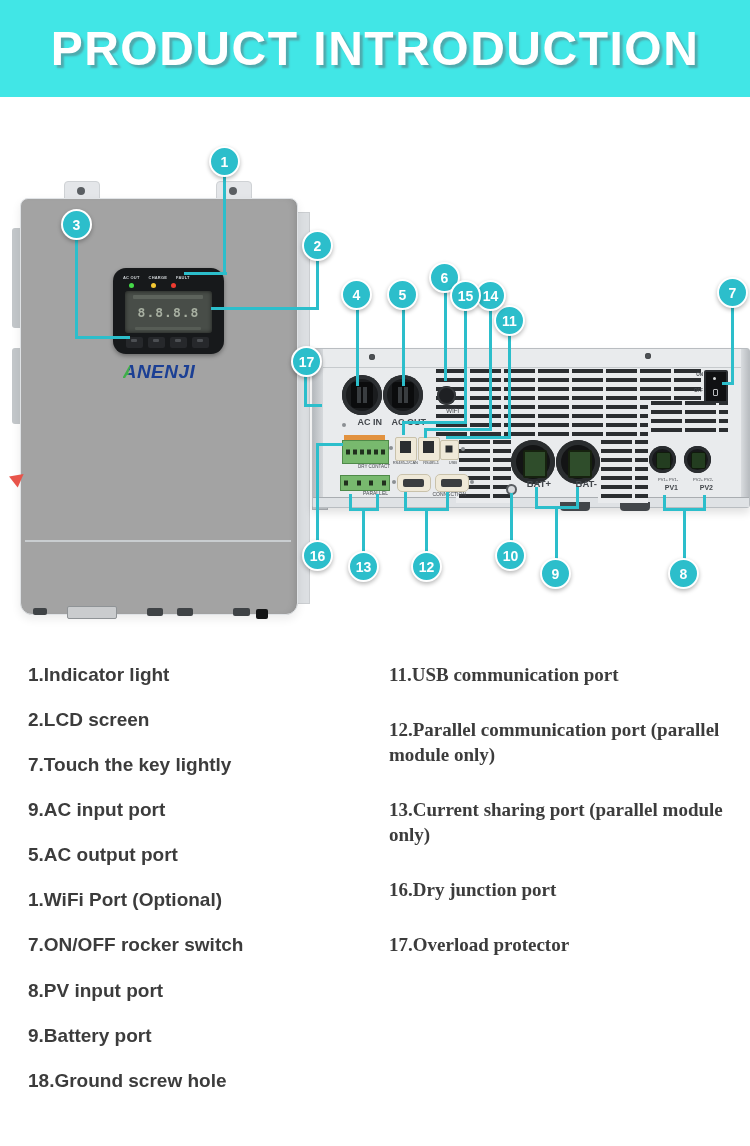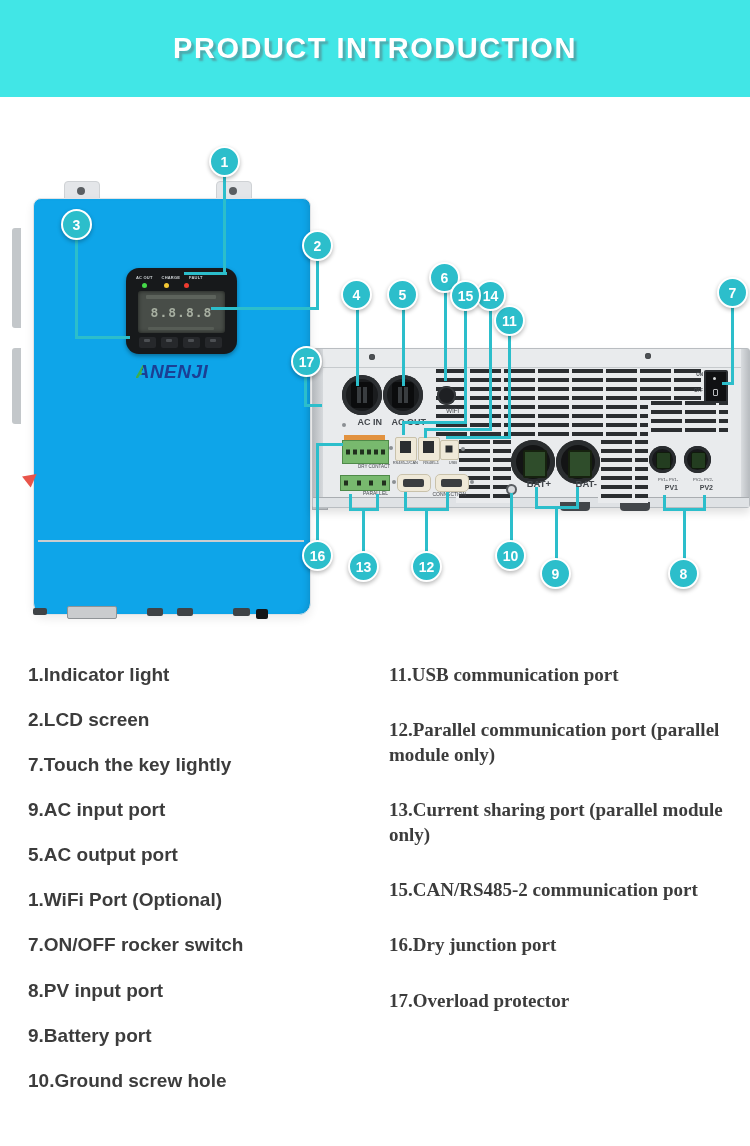--- a/index.html
+++ b/index.html
@@ -2,36 +2,36 @@
 <html><head>
 <meta charset="utf-8">
 <style>
   html,body{margin:0;padding:0;background:#fff;}
   #stage{position:relative;width:750px;height:1146px;background:#fff;overflow:hidden;
          font-family:"Liberation Sans",sans-serif;}
 
   
   .header{position:absolute;left:0;top:0;width:750px;height:97px;background:#41e6e6;
           display:flex;align-items:center;justify-content:center;}
-  .header h1{margin:0;color:#fff;font-size:29px;font-weight:800;letter-spacing:1.5px;
+  .header h1{margin:0;color:#fff;font-size:48px;font-weight:800;letter-spacing:1.5px;
              text-shadow:3px 3px 2px rgba(90,120,125,.55);}
 
   
   .lbl{position:absolute;color:#43474c;text-align:right;line-height:1.1;}
   .ln{position:absolute;background:#2cbecb;z-index:30;}
   .co{position:absolute;width:27px;height:27px;border-radius:50%;background:#2cbecb;
       border:2px solid #fff;box-shadow:0 2px 4px rgba(0,0,0,.28);color:#fff;font-weight:800;
       font-size:14px;display:flex;align-items:center;justify-content:center;z-index:40;}
 
   
   .tab{position:absolute;width:34px;height:22px;background:#e4e6e9;border:1px solid #cfd2d5;border-radius:4px 4px 0 0;}
   .tab .hole{position:absolute;left:12px;top:5px;width:8px;height:8px;border-radius:50%;background:#5a5e62;}
   .plate-r{position:absolute;left:296px;top:212px;width:12px;height:390px;background:#dcdfe2;border:1px solid #cbced1;}
   .fin{position:absolute;width:9px;background:#c3c7ca;border-radius:3px 0 0 3px;}
-  .front-body{position:absolute;left:33px;top:198px;width:276px;height:415px;background:#0ea5e9;
+  .front-body{position:absolute;left:20px;top:198px;width:276px;height:415px;background:#a3a3a3;
               border:1px solid #e0e3e6;border-radius:8px 8px 12px 12px;
               box-shadow:inset -6px 0 8px -6px rgba(0,0,0,.18),0 4px 10px rgba(0,0,0,.08);}
   .seam{position:absolute;left:4px;top:341px;width:266px;height:2px;background:#c9cdd0;}
   .red-arrow{position:absolute;left:-9px;top:272px;width:0;height:0;border-top:7px solid transparent;
              border-bottom:7px solid transparent;border-left:13px solid #e8544a;transform:rotate(-38deg);}
   .ctrl{position:absolute;left:92px;top:69px;width:111px;height:86px;background:#17191b;border-radius:13px;
         box-shadow:0 2px 4px rgba(0,0,0,.35);}
   .ledrow{position:absolute;left:10px;top:7px;width:92px;display:flex;gap:9px;}
   .ledrow span{font-size:4px;color:#cfd3d6;font-weight:700;letter-spacing:.2px;}
   .dot{position:absolute;top:15px;width:5px;height:5px;border-radius:50%;}
@@ -262,27 +262,26 @@
   <div class="legend left">
     <div class="item">1.Indicator light</div>
     <div class="item">2.LCD screen</div>
     <div class="item">7.Touch the key lightly</div>
     <div class="item">9.AC input port</div>
     <div class="item">5.AC output port</div>
     <div class="item">1.WiFi Port (Optional)</div>
     <div class="item">7.ON/OFF rocker switch</div>
     <div class="item">8.PV input port</div>
     <div class="item">9.Battery port</div>
-    <div class="item">10.Ground screw hole</div>
+    <div class="item">18.Ground screw hole</div>
   </div>
   <div class="legend right">
     <div class="item">11.USB communication port</div>
     <div class="item">12.Parallel communication port (parallel module only)</div>
     <div class="item">13.Current sharing port (parallel module only)</div>
-    <div class="item">15.CAN/RS485-2 communication port</div>
     <div class="item">16.Dry junction port</div>
     <div class="item">17.Overload protector</div>
   </div>
 <div class="ln" style="left: 223px; top: 173px; width: 3px; height: 101px;"></div>
     <div class="ln" style="left: 184px; top: 272px; width: 43px; height: 3px;"></div>
     <div class="ln" style="left: 316px; top: 257px; width: 3px; height: 53px;"></div>
     <div class="ln" style="left: 211px; top: 307px; width: 108px; height: 3px;"></div>
     <div class="ln" style="left: 75px; top: 236px; width: 3px; height: 103px;"></div>
     <div class="ln" style="left: 75px; top: 336px; width: 55px; height: 3px;"></div>
     <div class="ln" style="left: 304px; top: 373px; width: 3px; height: 34px;"></div>

